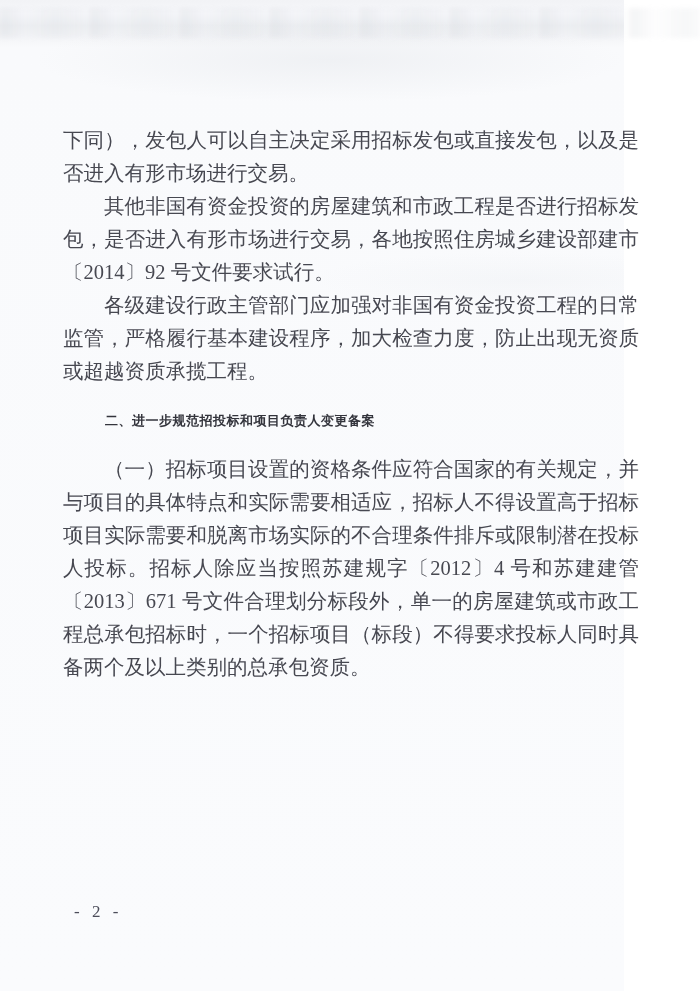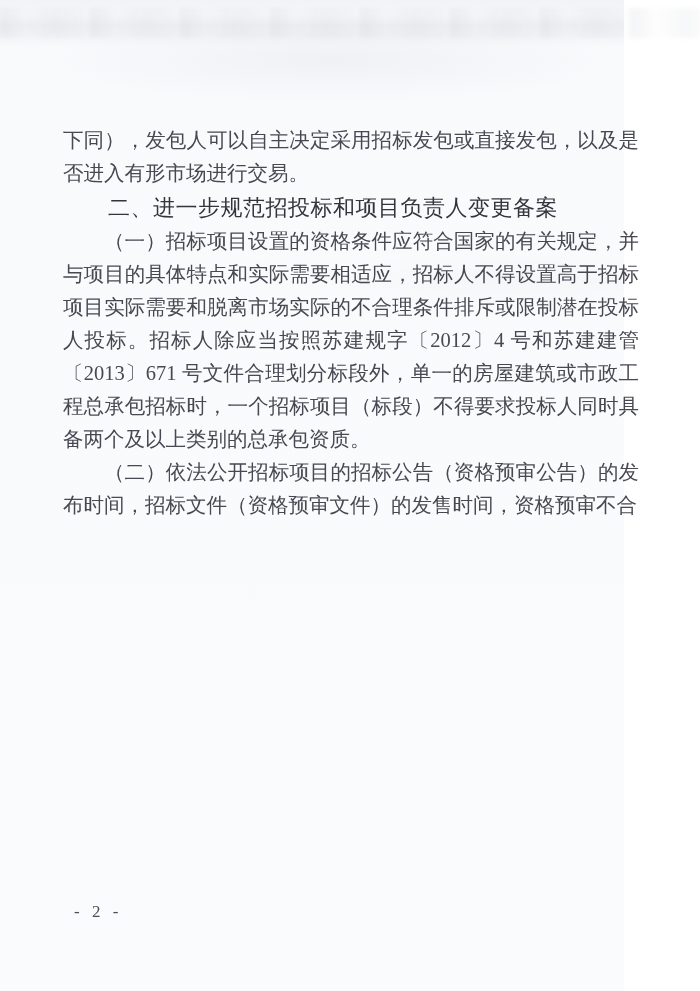--- a/index.html
+++ b/index.html
@@ -47,26 +47,26 @@
     letter-spacing: 0;
   }
   .para {
     margin: 0;
     text-indent: 2em;
   }
   .para.no-indent {
     text-indent: 0;
   }
   .heading {
-    margin: 1px;
+    margin: 16px;
     text-indent: 2em;
     font-family: "Liberation Sans", "DejaVu Sans", sans-serif;
-    font-weight: 400;
+    font-weight: 700;
     color: #33343c;
-    font-size: 22px;
+    font-size: 13px;
     line-height: 33px;
     letter-spacing: 0.5px;
   }
   .footer {
     position: absolute;
     left: 74px;
     top: 902px;
     color: #4c4d5a;
     font-size: 17px;
     letter-spacing: 4px;
@@ -75,20 +75,21 @@
 </style>
 </head>
 <body>
 
 <div class="page">
 
   <div class="scan-band"></div>
 
   <div class="body-text">
     <p class="para no-indent">下同），发包人可以自主决定采用招标发包或直接发包，以及是否进入有形市场进行交易。</p>
+    <p class="para">其他非国有资金投资的房屋建筑和市政工程是否进行招标发包，是否进入有形市场进行交易，各地按照住房城乡建设部建市〔2014〕92 号文件要求试行。</p>
+    <p class="para">各级建设行政主管部门应加强对非国有资金投资工程的日常监管，严格履行基本建设程序，加大检查力度，防止出现无资质或超越资质承揽工程。</p>
     <h2 class="heading">二、进一步规范招投标和项目负责人变更备案</h2>
     <p class="para">（一）招标项目设置的资格条件应符合国家的有关规定，并与项目的具体特点和实际需要相适应，招标人不得设置高于招标项目实际需要和脱离市场实际的不合理条件排斥或限制潜在投标人投标。招标人除应当按照苏建规字〔2012〕4 号和苏建建管〔2013〕671 号文件合理划分标段外，单一的房屋建筑或市政工程总承包招标时，一个招标项目（标段）不得要求投标人同时具备两个及以上类别的总承包资质。</p>
-    <p class="para">（二）依法公开招标项目的招标公告（资格预审公告）的发布时间，招标文件（资格预审文件）的发售时间，资格预审不合</p>
   </div>
 
   <div class="footer">- 2 -</div>
 
 </div>
 
 </body></html>

